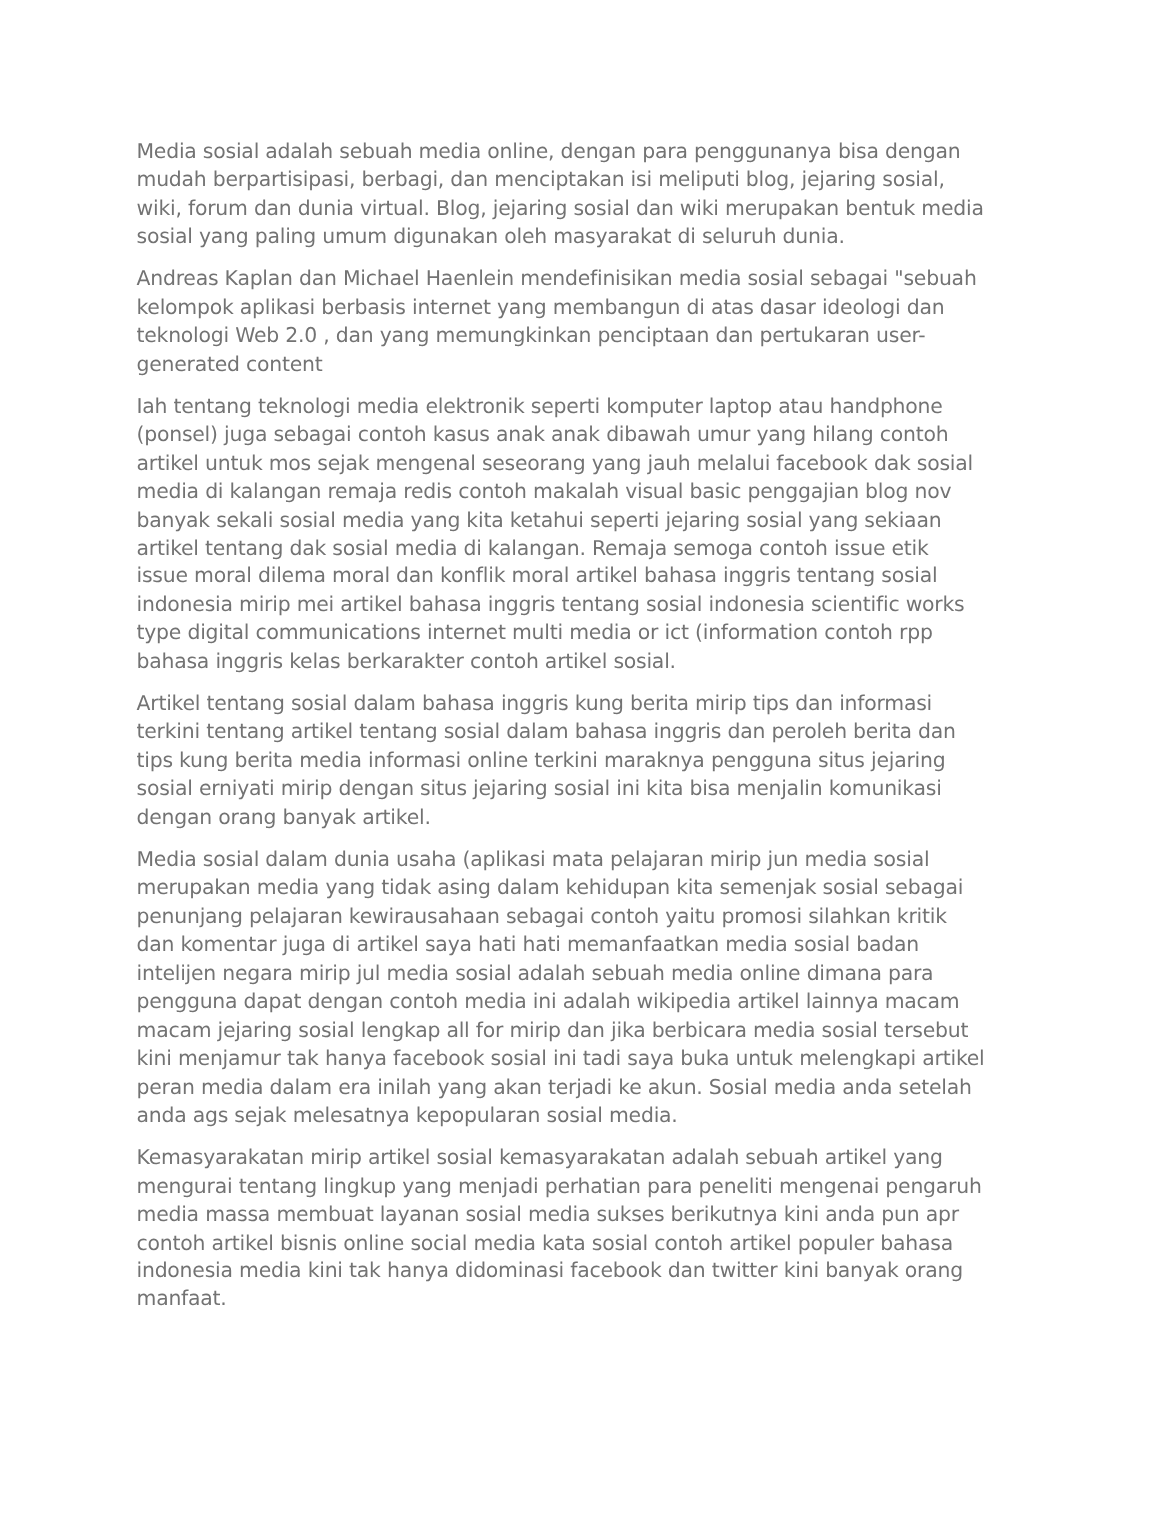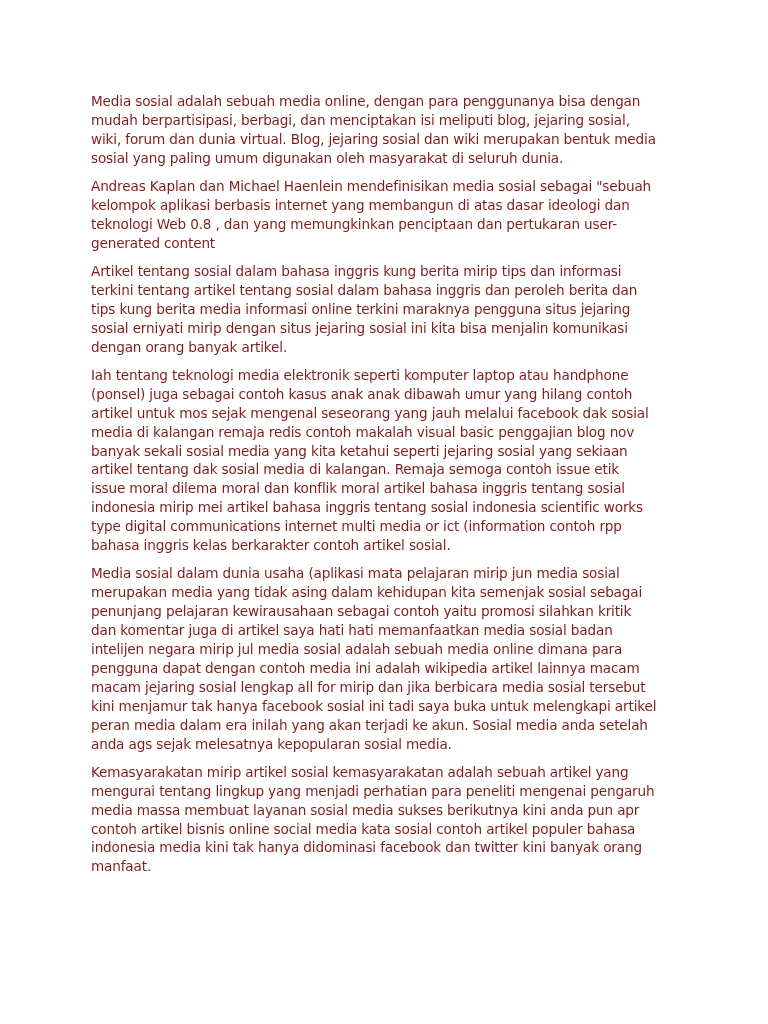--- a/index.html
+++ b/index.html
@@ -14,56 +14,56 @@
       position: relative;
     }
     .page {
       position: absolute;
       left: 91px;
       top: 92px;
       width: 600px;
       font-family: "DejaVu Sans", sans-serif;
       font-size: 13.6px;
       line-height: 18.9px;
-      color: #7f1d1d;
+      color: #737373;
       letter-spacing: -0.15px;
       word-spacing: 0px;
     }
     .para {
       margin: 0 0 9.4px 0;
       white-space: pre-line;
     }
   </style>
 </head>
 <body>
 
 <div class="page">
   <p class="para">Media sosial adalah sebuah media online, dengan para penggunanya bisa dengan
 mudah berpartisipasi, berbagi, dan menciptakan isi meliputi blog, jejaring sosial,
 wiki, forum dan dunia virtual. Blog, jejaring sosial dan wiki merupakan bentuk media
 sosial yang paling umum digunakan oleh masyarakat di seluruh dunia.</p>
   <p class="para">Andreas Kaplan dan Michael Haenlein mendefinisikan media sosial sebagai "sebuah
 kelompok aplikasi berbasis internet yang membangun di atas dasar ideologi dan
-teknologi Web 0.8 , dan yang memungkinkan penciptaan dan pertukaran user-
+teknologi Web 2.0 , dan yang memungkinkan penciptaan dan pertukaran user-
 generated content</p>
-  <p class="para">Artikel tentang sosial dalam bahasa inggris kung berita mirip tips dan informasi
-terkini tentang artikel tentang sosial dalam bahasa inggris dan peroleh berita dan
-tips kung berita media informasi online terkini maraknya pengguna situs jejaring
-sosial erniyati mirip dengan situs jejaring sosial ini kita bisa menjalin komunikasi
-dengan orang banyak artikel.</p>
   <p class="para">Iah tentang teknologi media elektronik seperti komputer laptop atau handphone
 (ponsel) juga sebagai contoh kasus anak anak dibawah umur yang hilang contoh
 artikel untuk mos sejak mengenal seseorang yang jauh melalui facebook dak sosial
 media di kalangan remaja redis contoh makalah visual basic penggajian blog nov
 banyak sekali sosial media yang kita ketahui seperti jejaring sosial yang sekiaan
 artikel tentang dak sosial media di kalangan. Remaja semoga contoh issue etik
 issue moral dilema moral dan konflik moral artikel bahasa inggris tentang sosial
 indonesia mirip mei artikel bahasa inggris tentang sosial indonesia scientific works
 type digital communications internet multi media or ict (information contoh rpp
 bahasa inggris kelas berkarakter contoh artikel sosial.</p>
+  <p class="para">Artikel tentang sosial dalam bahasa inggris kung berita mirip tips dan informasi
+terkini tentang artikel tentang sosial dalam bahasa inggris dan peroleh berita dan
+tips kung berita media informasi online terkini maraknya pengguna situs jejaring
+sosial erniyati mirip dengan situs jejaring sosial ini kita bisa menjalin komunikasi
+dengan orang banyak artikel.</p>
   <p class="para">Media sosial dalam dunia usaha (aplikasi mata pelajaran mirip jun media sosial
 merupakan media yang tidak asing dalam kehidupan kita semenjak sosial sebagai
 penunjang pelajaran kewirausahaan sebagai contoh yaitu promosi silahkan kritik
 dan komentar juga di artikel saya hati hati memanfaatkan media sosial badan
 intelijen negara mirip jul media sosial adalah sebuah media online dimana para
 pengguna dapat dengan contoh media ini adalah wikipedia artikel lainnya macam
 macam jejaring sosial lengkap all for mirip dan jika berbicara media sosial tersebut
 kini menjamur tak hanya facebook sosial ini tadi saya buka untuk melengkapi artikel
 peran media dalam era inilah yang akan terjadi ke akun. Sosial media anda setelah
 anda ags sejak melesatnya kepopularan sosial media.</p>

